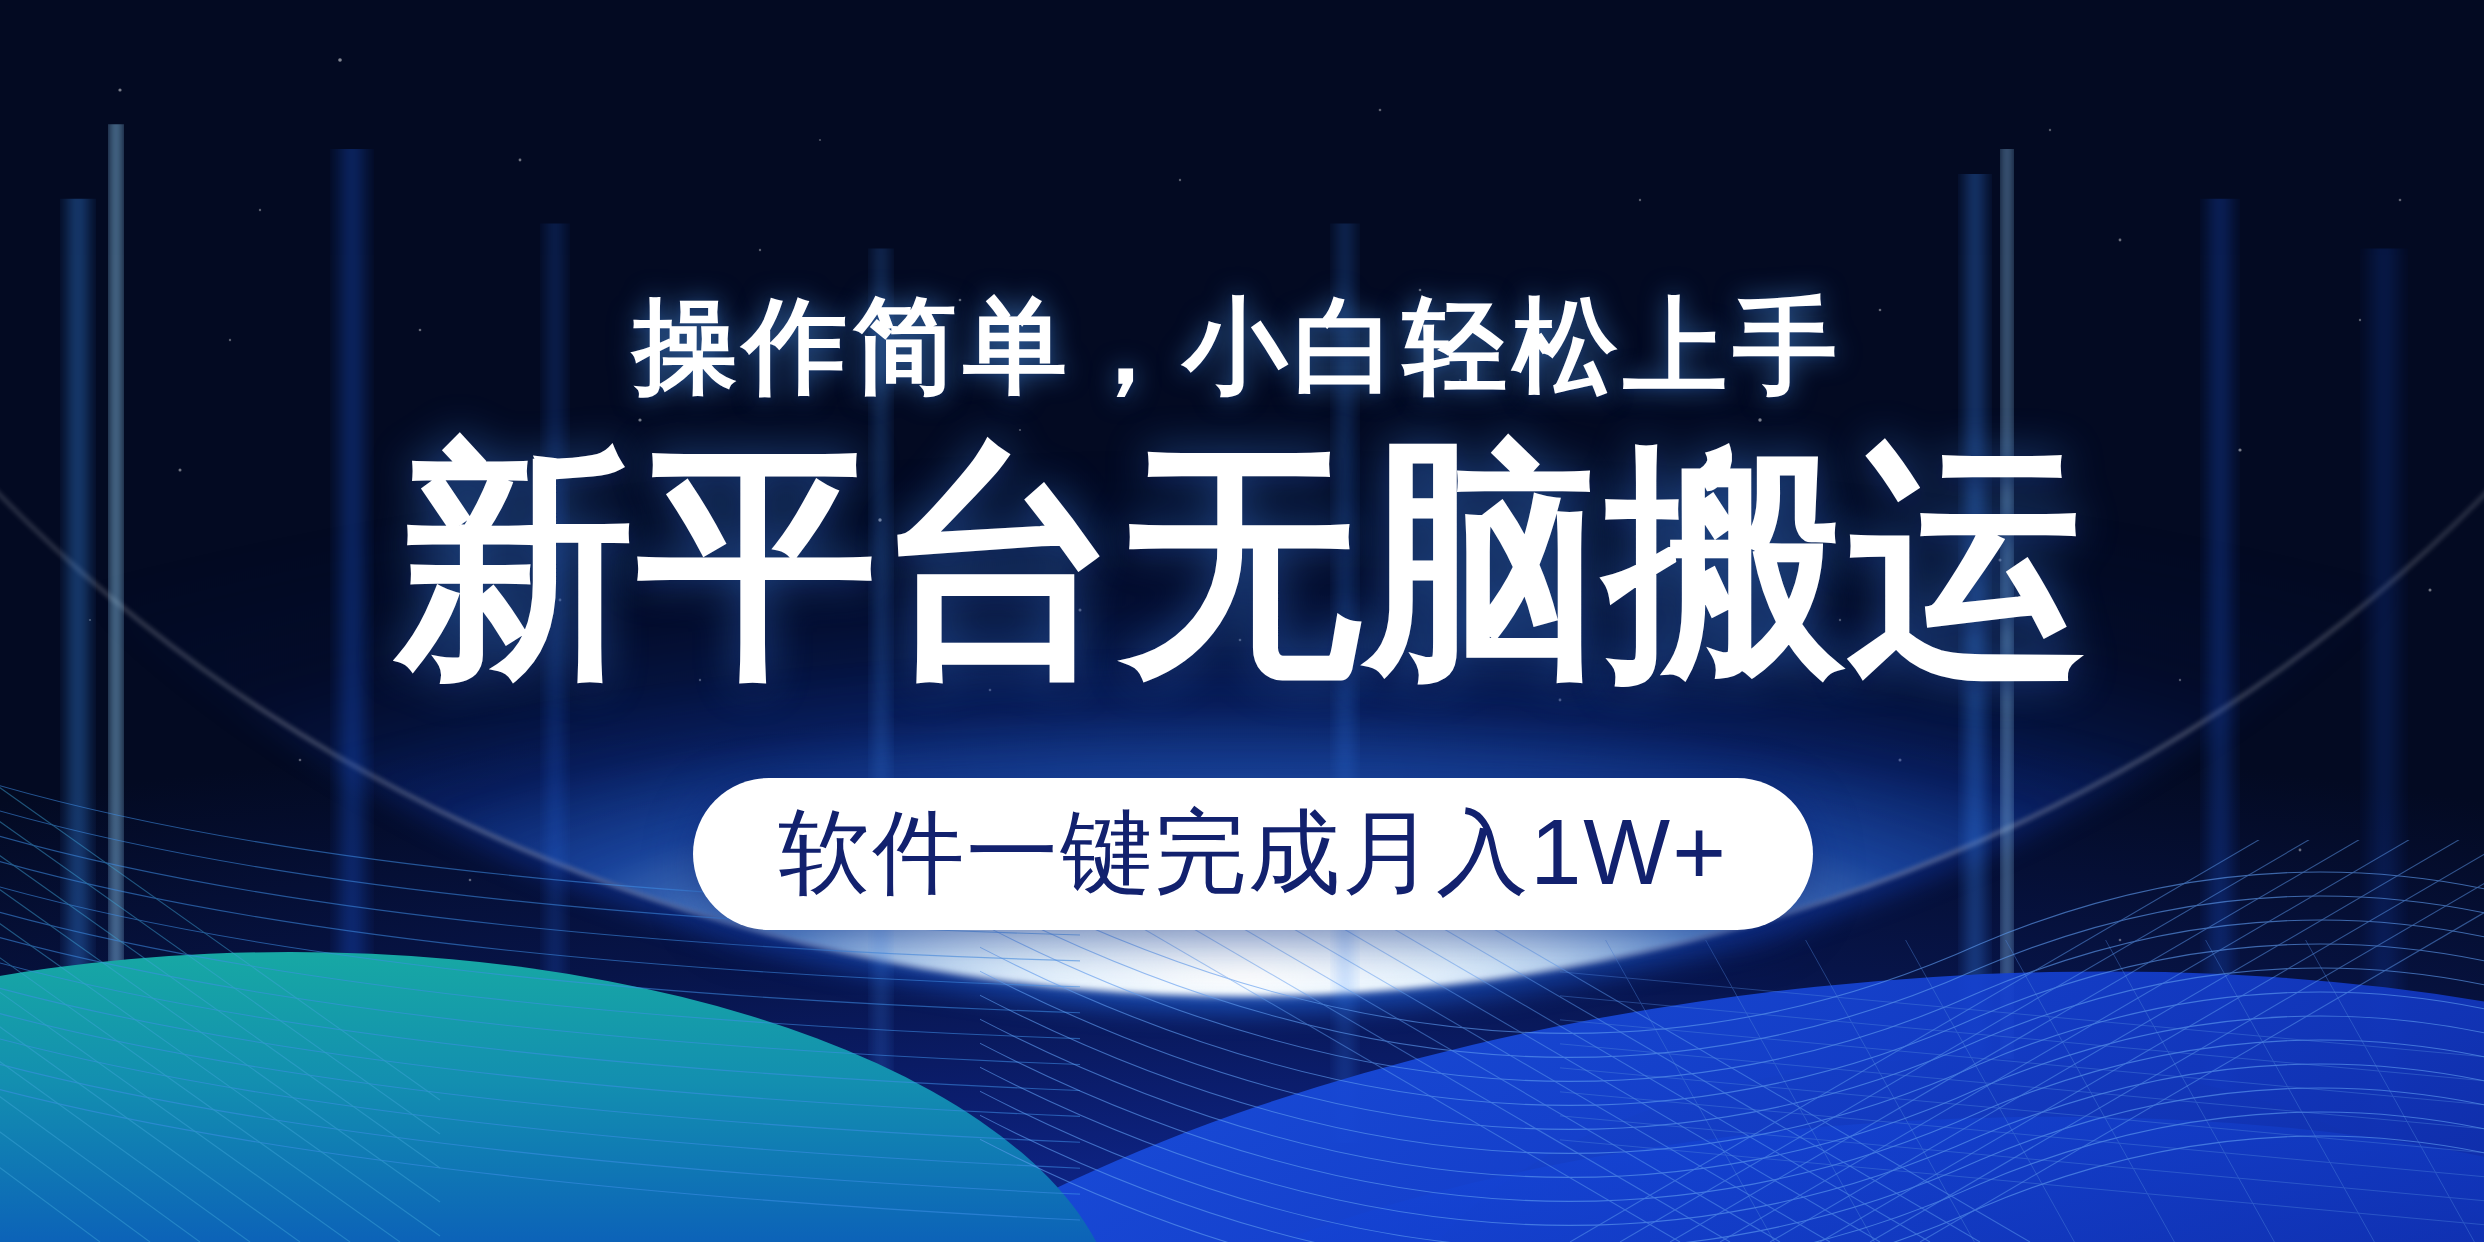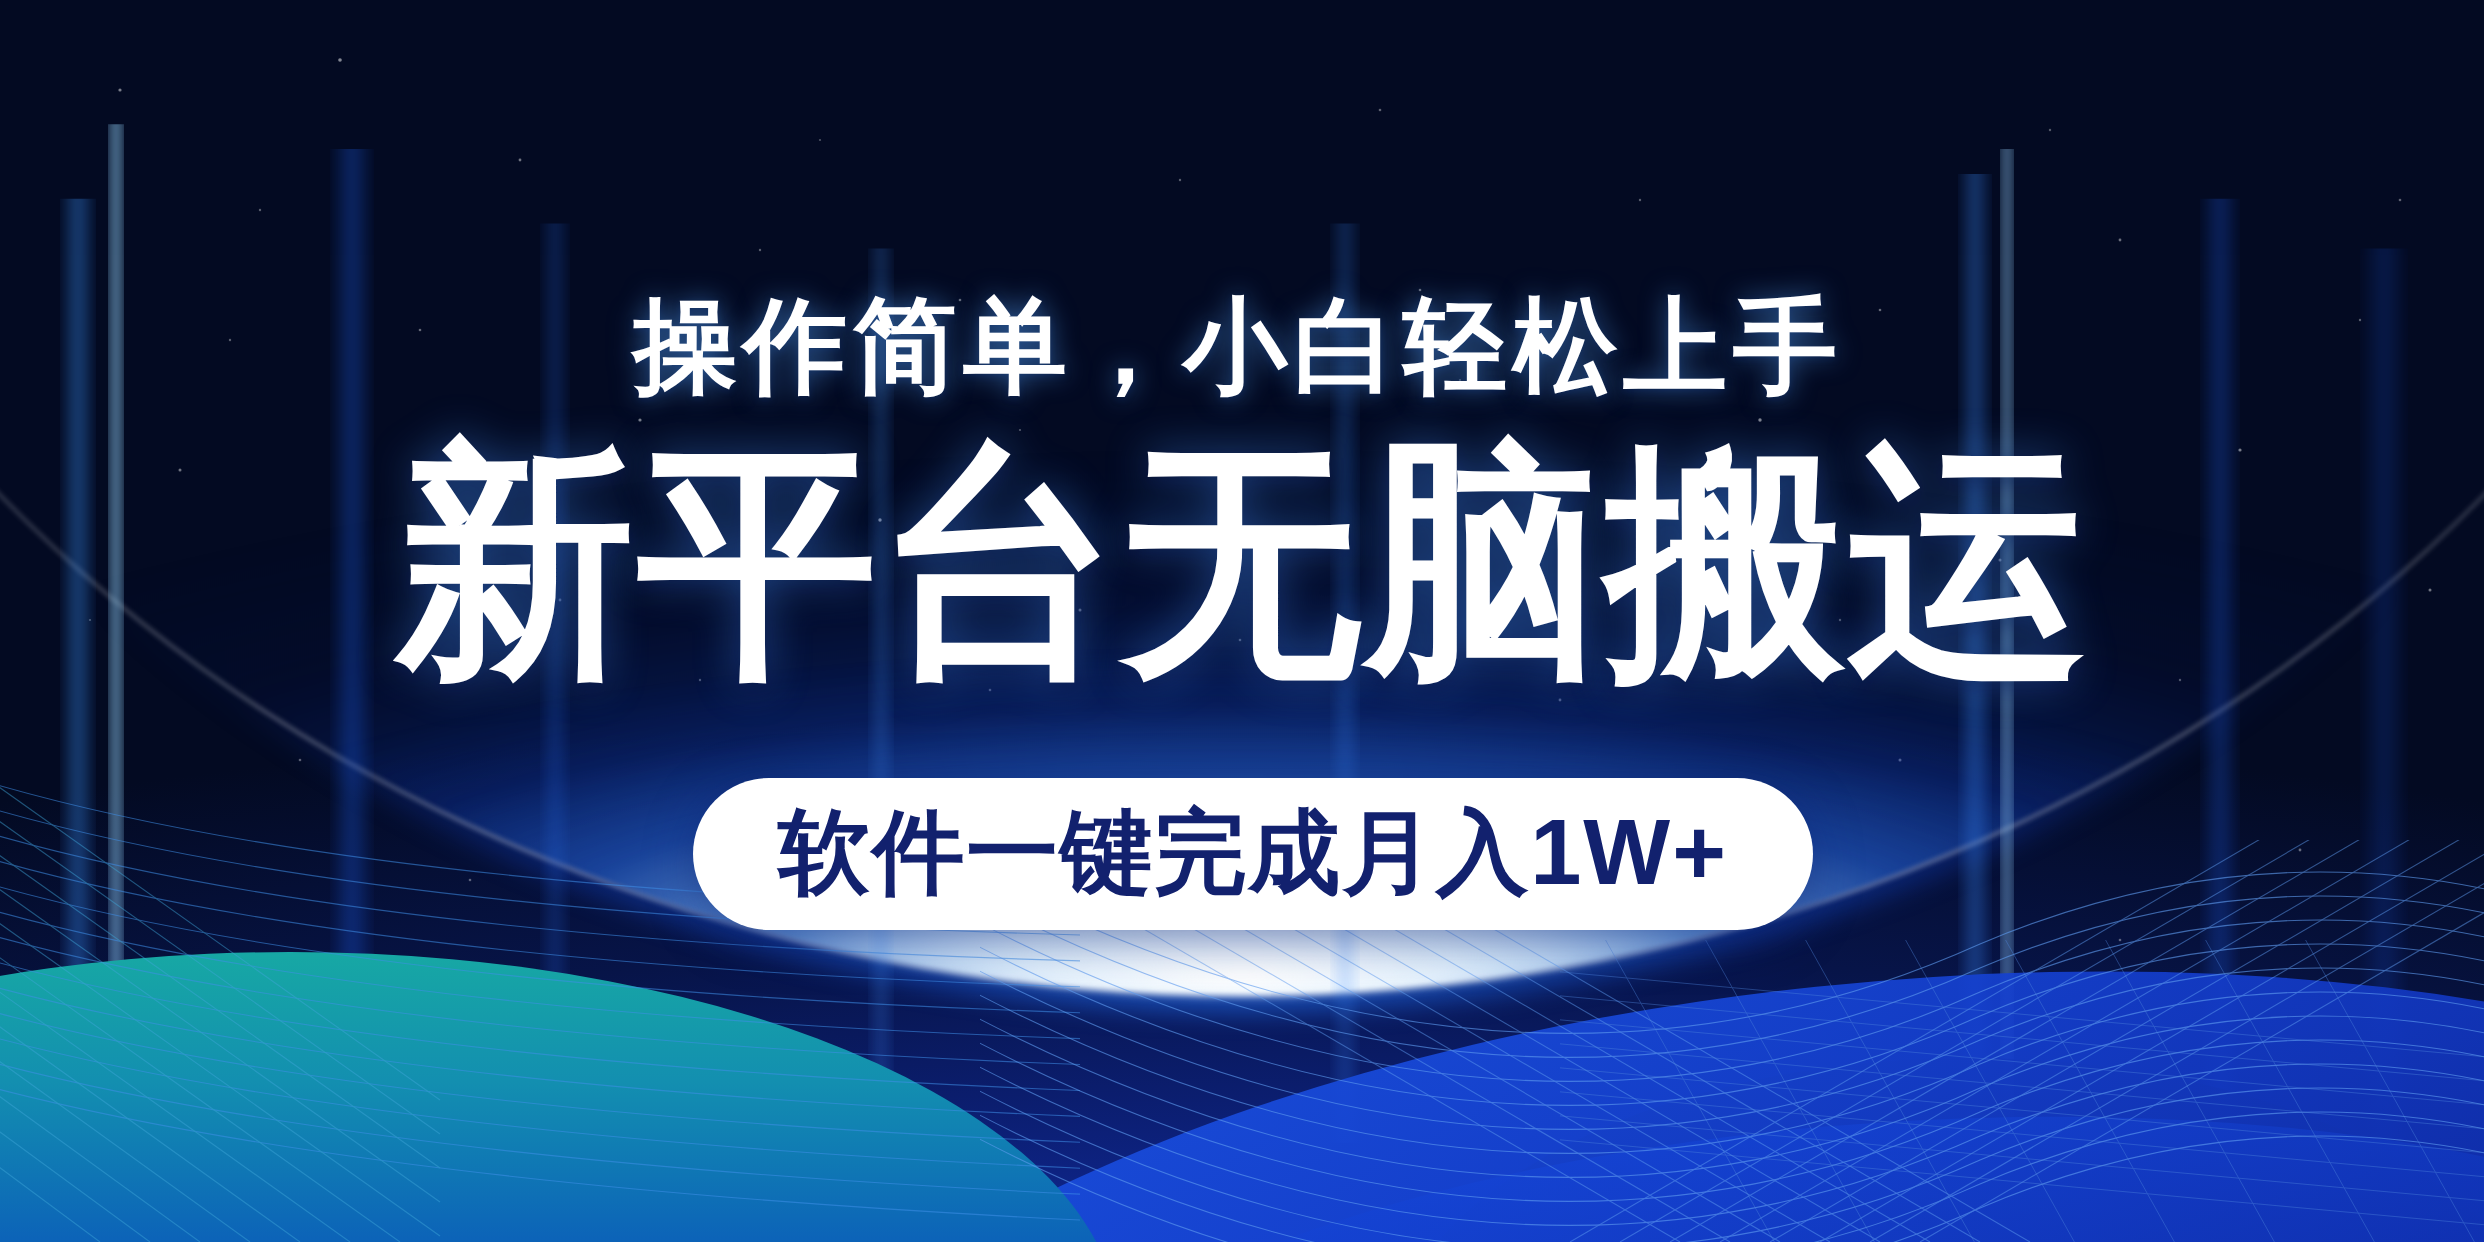--- a/index.html
+++ b/index.html
@@ -203,21 +203,21 @@
     background: #ffffff;
     border-radius: 76px;
     display: flex;
     align-items: center;
     justify-content: center;
     box-shadow: 0 10px 46px rgba(10,30,110,0.5);
   }
   .pill-text {
     color: #12216e;
     font-size: 92px;
-    font-weight: 700;
+    font-weight: 400;
     letter-spacing: 2px;
     line-height: 1;
     white-space: nowrap;
     transform: translateY(-2px);
   }
 </style>
 </head>
 <body>
 
 <div id="banner">

